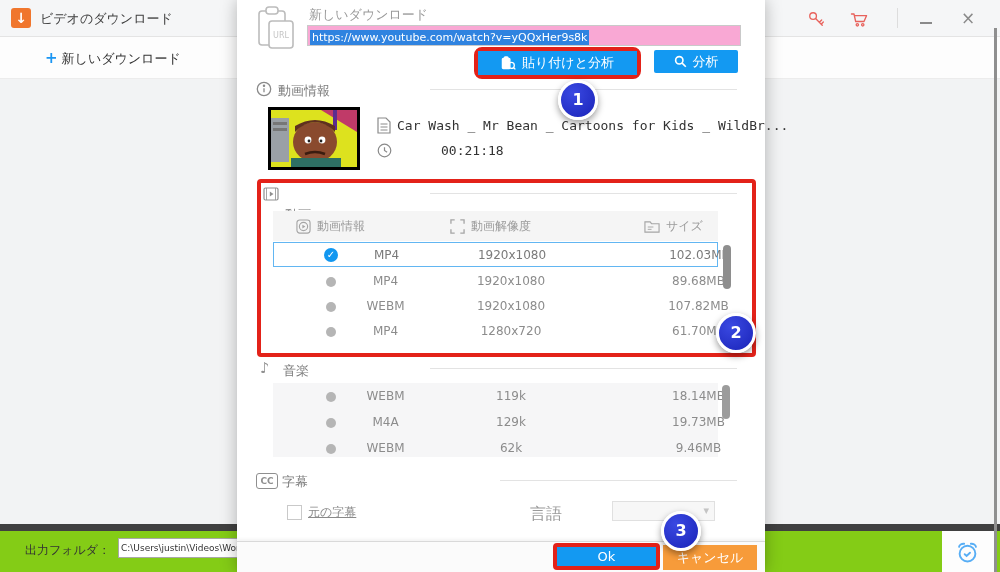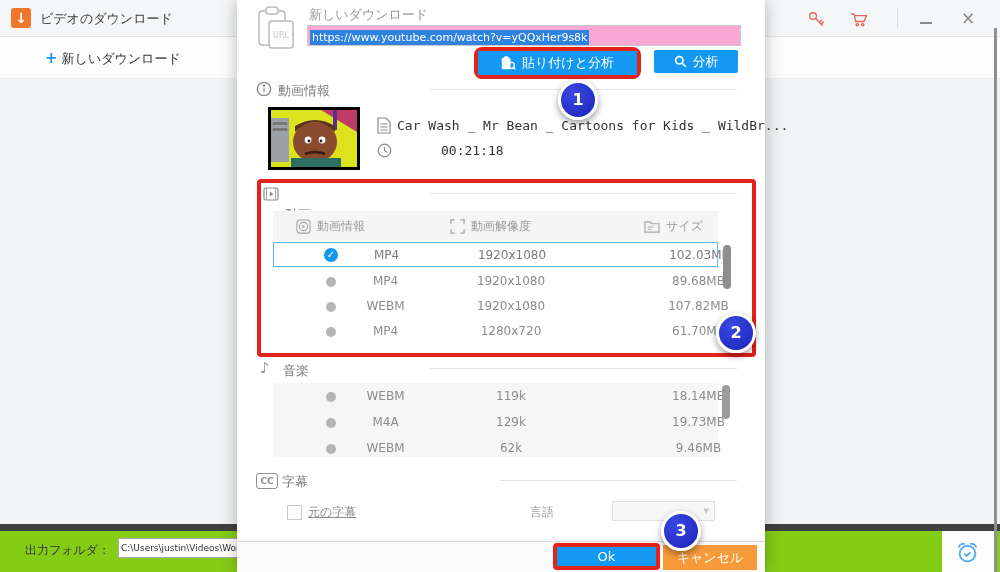--- a/index.html
+++ b/index.html
@@ -289,21 +289,21 @@
       <div class="cell c-size">9.46MB</div>
     </div>
     <div class="scrollthumb" style="left:485px;top:385px;height:34px;background:#9c9c9c;"></div>
 
     <div class="abs ccicon">CC</div>
     <div class="abs seclabel" style="left:45px;top:473px;">字幕</div>
     <div class="abs hline" style="left:263px;top:480px;width:237px;"></div>
 
     <div class="abs checkbox"></div>
     <div class="abs underline" style="left:71px;top:504px;font-size:12px;color:#8a8a8a;">元の字幕</div>
-    <div class="abs" style="left:293px;top:504px;font-size:12px;color:#9a9a9a;">言語</div>
+    <div class="abs" style="left:293px;top:504px;font-size:16px;color:#9a9a9a;">言語</div>
     <div class="abs dropdown">
       <span class="chev">▾</span>
     </div>
     <div class="abs badge" style="left:424px;top:511px;">3</div>
 
     <div class="abs dfooter"></div>
     <div class="abs redbox" style="left:316px;top:543px;width:107px;height:27px;">
       <div class="bluebtn" style="font-size:13px;">
         <span>Ok</span>
       </div>

